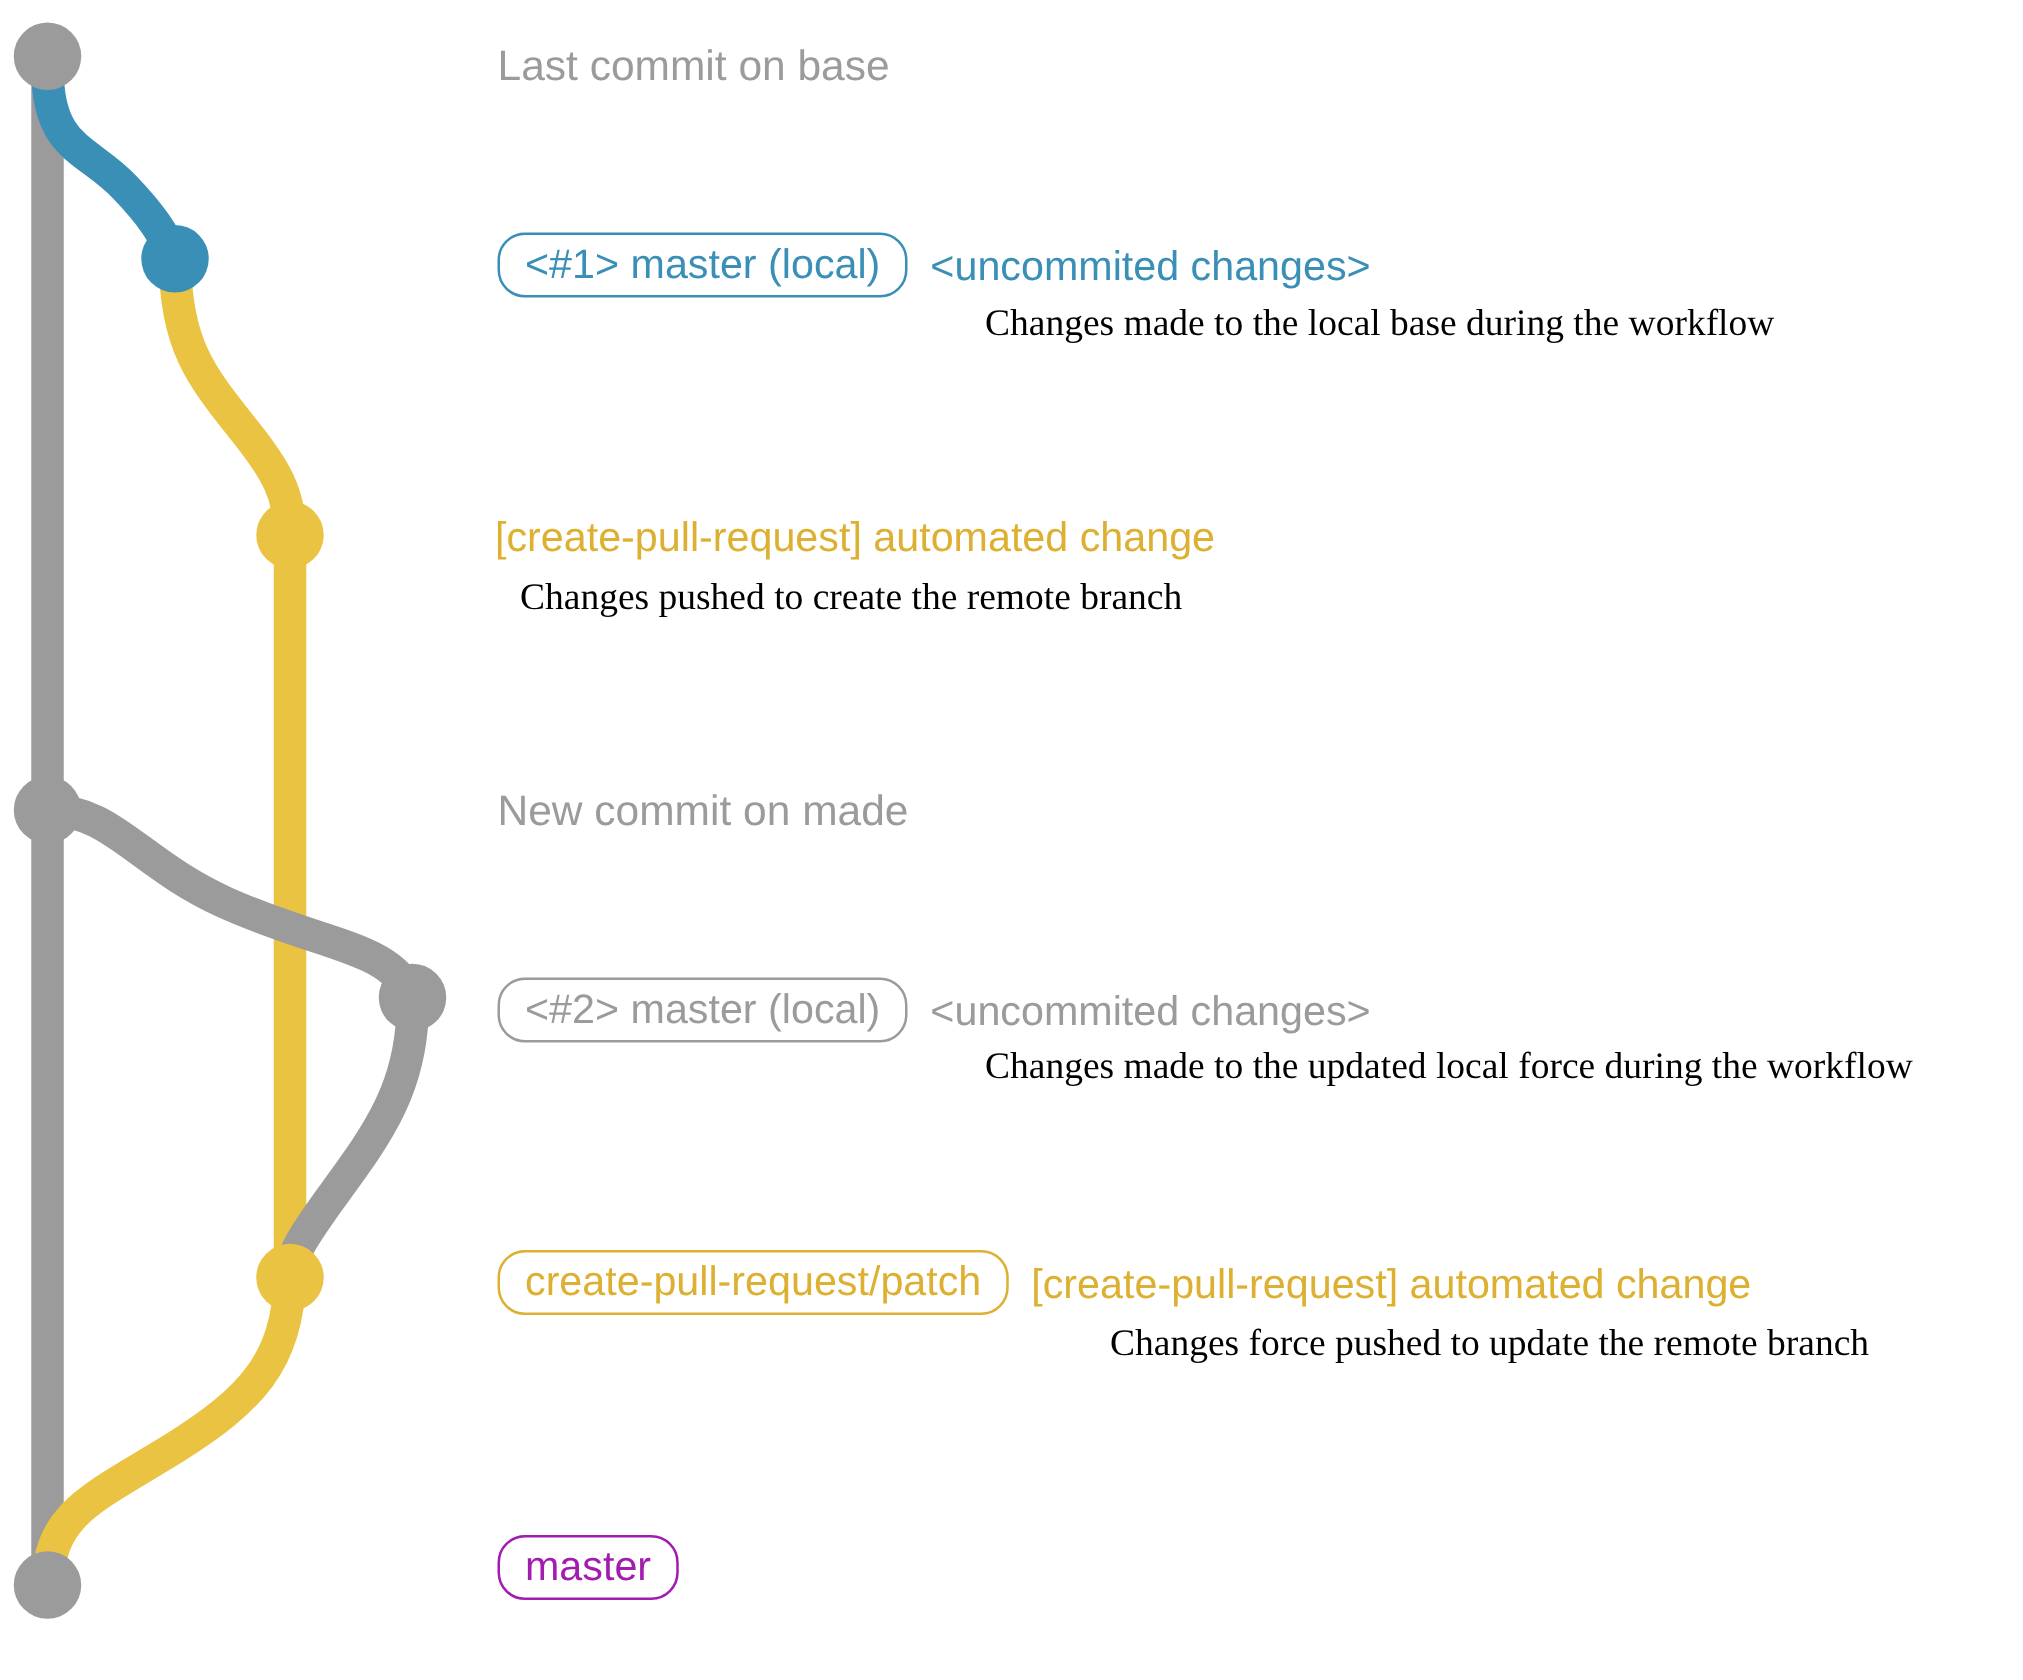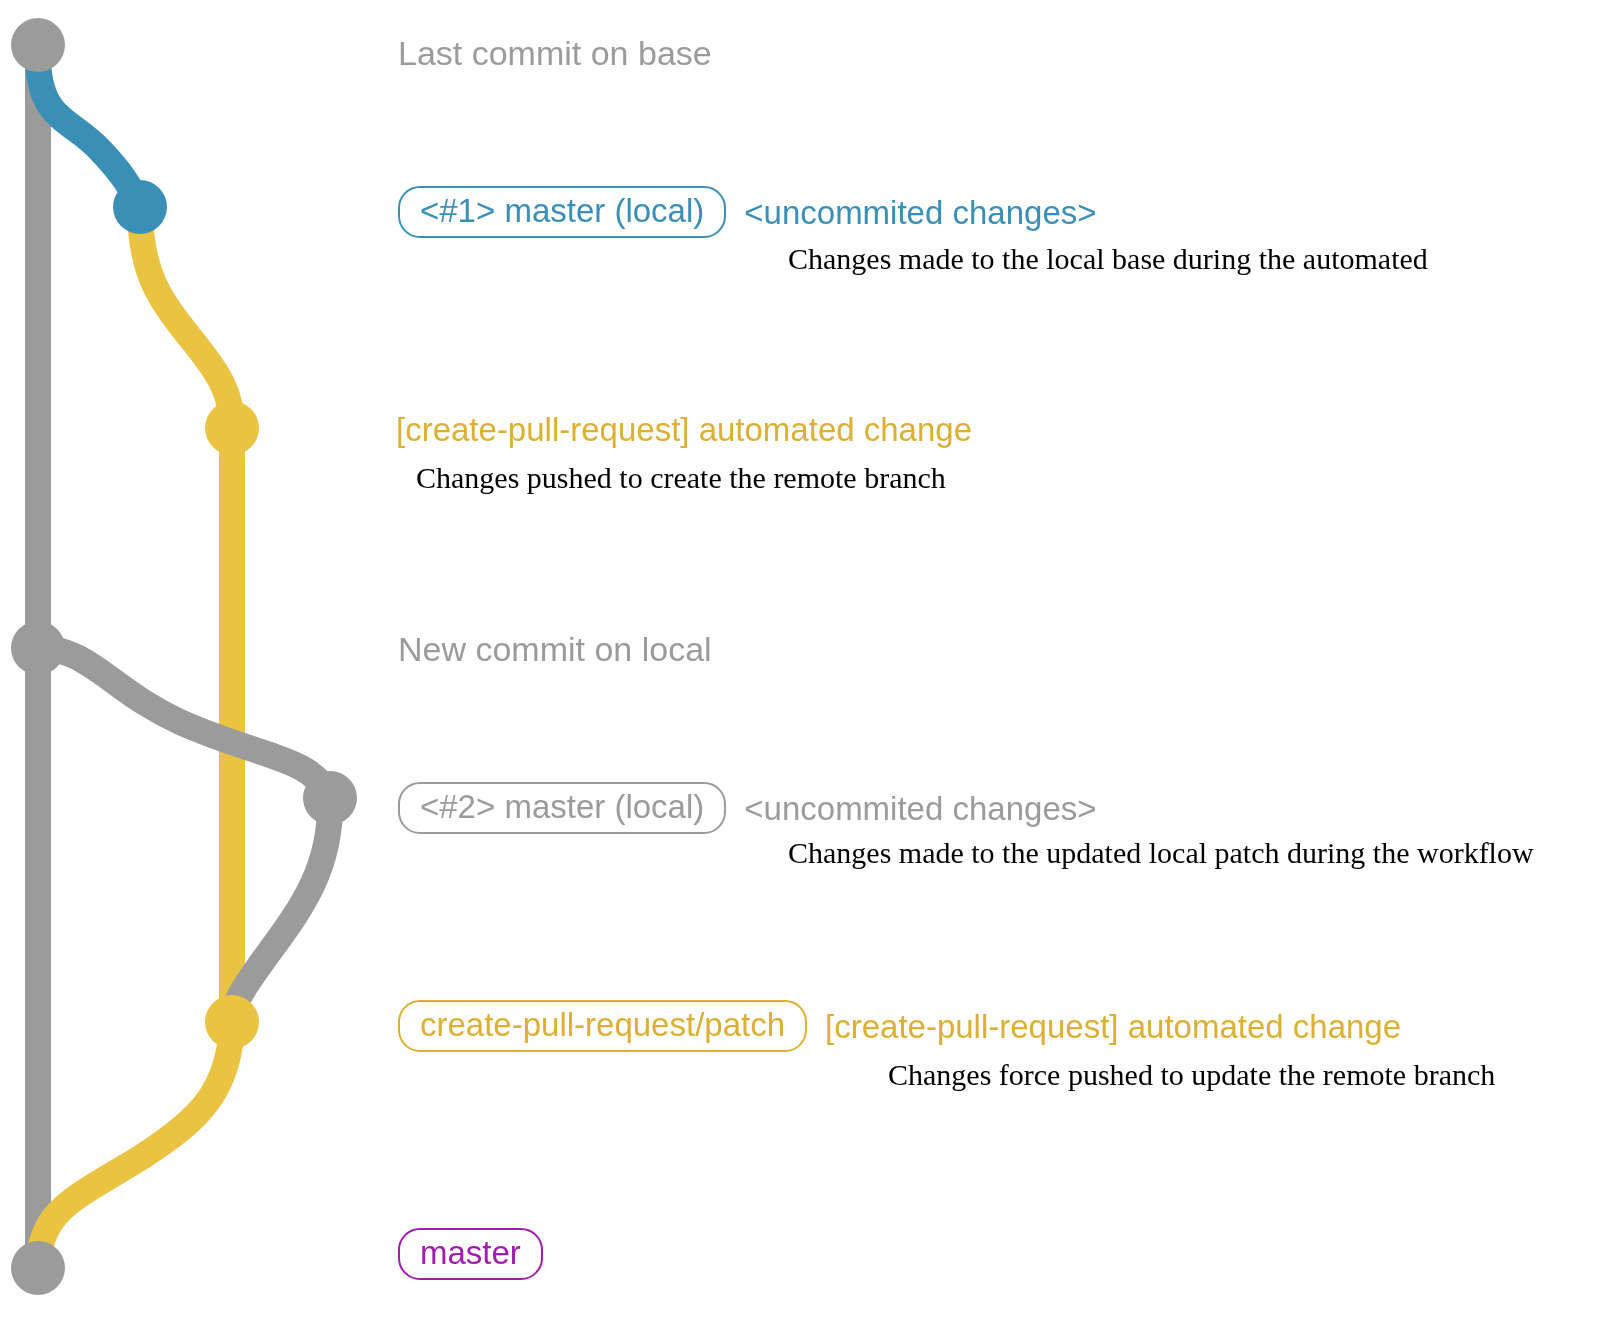--- a/index.html
+++ b/index.html
@@ -94,34 +94,34 @@
     <circle cx="232" cy="1022" r="27" fill="#ebc342"></circle>
     <circle cx="38" cy="1268" r="27" fill="#9b9b9b"></circle>
   </svg>
 
   <div class="section-label" style="left:398px; top:36px; color:#9b9b9b;">Last commit on base</div>
 
   <div class="annotation-row" style="left:398px; top:186px;">
     <span class="badge" style="color:#3a8fb7;">&lt;#1&gt; master (local)</span>
     <span class="headline spaced" style="color:#3a8fb7;">&lt;uncommited changes&gt;</span>
   </div>
-  <div class="caption" style="left:788px; top:244px;">Changes made to the local base during the automated</div>
+  <div class="caption" style="left:788px; top:244px;">Changes made to the local base during the workflow</div>
 
   <div class="annotation-row" style="left:396px; top:413px;">
     <span class="headline" style="color:#ddb032;">[create-pull-request] automated change</span>
   </div>
   <div class="caption" style="left:416px; top:463px;">Changes pushed to create the remote branch</div>
 
-  <div class="section-label" style="left:398px; top:632px; color:#9b9b9b;">New commit on local</div>
+  <div class="section-label" style="left:398px; top:632px; color:#9b9b9b;">New commit on made</div>
 
   <div class="annotation-row" style="left:398px; top:782px;">
     <span class="badge" style="color:#9b9b9b;">&lt;#2&gt; master (local)</span>
     <span class="headline spaced" style="color:#9b9b9b;">&lt;uncommited changes&gt;</span>
   </div>
-  <div class="caption" style="left:788px; top:838px;">Changes made to the updated local patch during the workflow</div>
+  <div class="caption" style="left:788px; top:838px;">Changes made to the updated local force during the workflow</div>
 
   <div class="annotation-row" style="left:398px; top:1000px;">
     <span class="badge" style="color:#ddb032;">create-pull-request/patch</span>
     <span class="headline spaced" style="color:#ddb032;">[create-pull-request] automated change</span>
   </div>
   <div class="caption" style="left:876px; top:1060px;margin-left:12px;">Changes force pushed to update the remote branch</div>
 
   <div class="annotation-row" style="left:398px; top:1228px;">
     <span class="badge" style="color:#a21caf;">master</span>
   </div>

